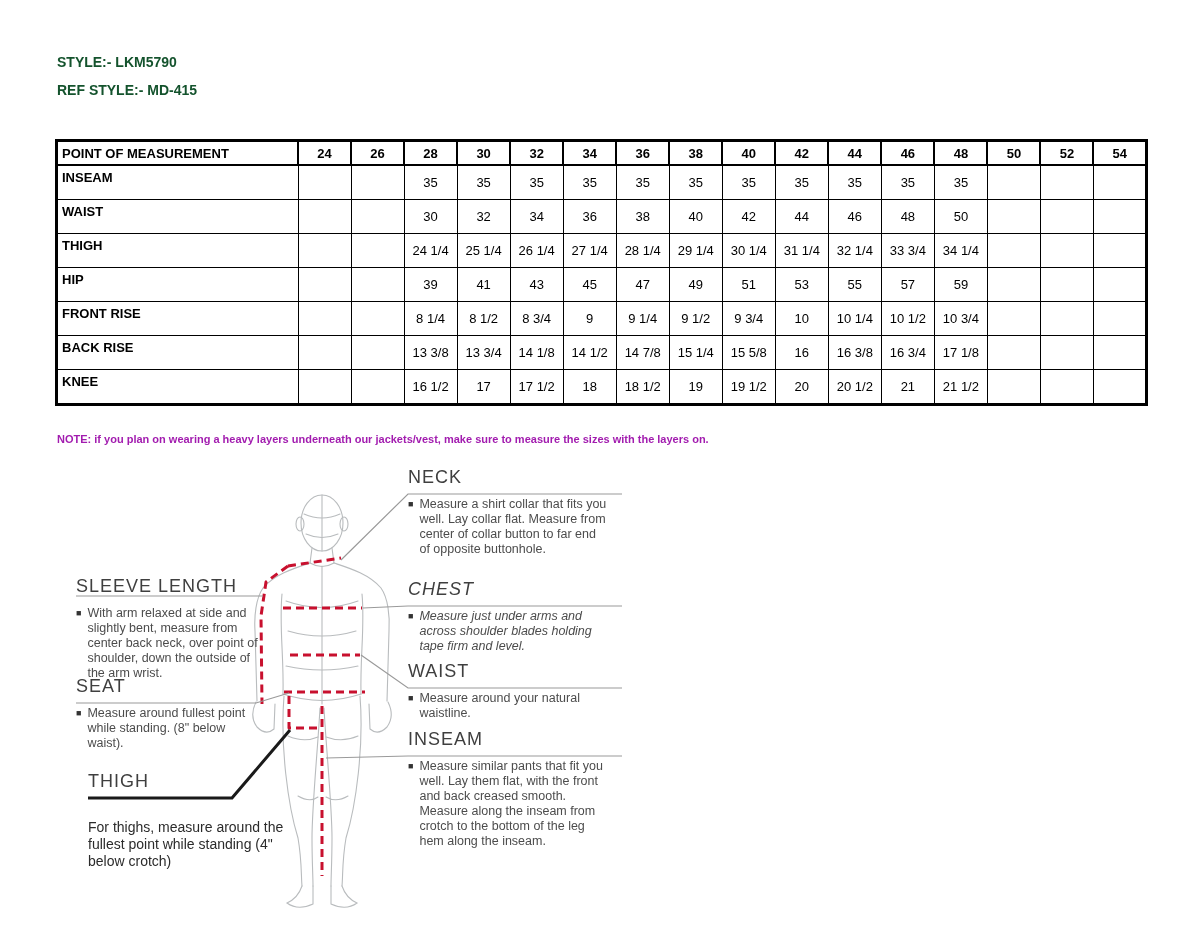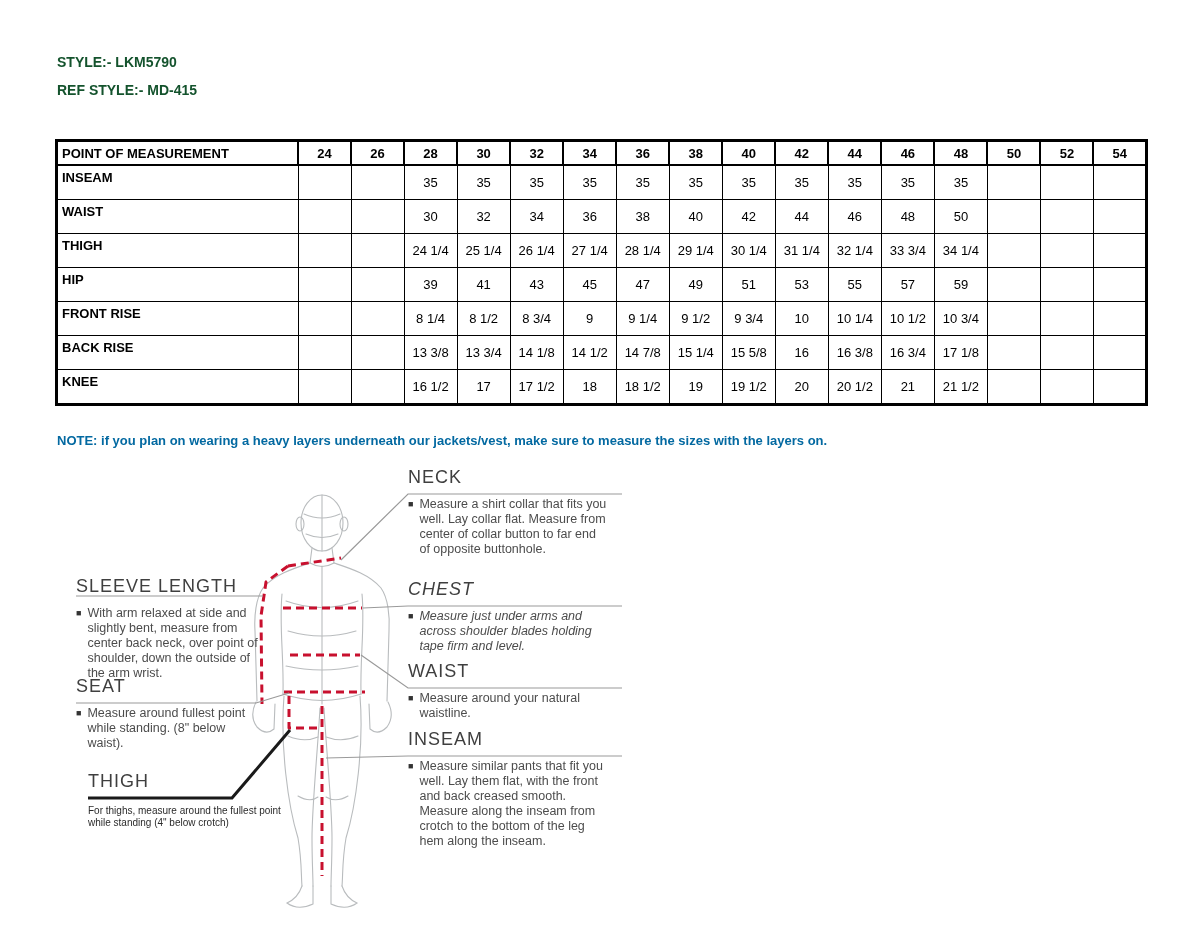--- a/index.html
+++ b/index.html
@@ -45,21 +45,21 @@
     text-align:center;
     white-space:nowrap;
     overflow:hidden;
   }
   table.size-table td.rowlabel{
     text-align:left;font-weight:bold;padding-left:4px;
     vertical-align:top;padding-top:4px;
   }
   .note{
     position:absolute;left:57px;top:433px;
-    font-size:13px;font-weight:bold;color:#0369a1;
+    font-size:11px;font-weight:bold;color:#a21caf;
   }
 
   .guide{
     position:absolute;left:60px;top:466px;
     width:580px;height:458px;
   }
   .guide svg{position:absolute;left:0;top:0;}
   .gsec{position:absolute;}
   .gsec-title{
     font-size:18px;color:#3f3f3f;letter-spacing:1px;
@@ -67,21 +67,21 @@
   }
   .gsec-body{
     display:flex;gap:6px;margin-top:9px;
     font-size:12.5px;line-height:1.2;color:#4c4c4c;
   }
   .gsec-body .bullet{font-size:9px;line-height:1.7;color:#333;}
   
   .pos-sleeve{left:16px;top:110px;width:184px;}
   .pos-seat{left:16px;top:210px;width:184px;}
   .pos-thigh{left:28px;top:305px;width:214px;}
-  .pos-thigh .gsec-body{margin-top:13px;font-size:10px;color:#2b2b2b;}
+  .pos-thigh .gsec-body{margin-top:27px;font-size:14px;color:#2b2b2b;}
   
   .pos-neck{left:348px;top:1px;width:200px;}
   .pos-chest{left:348px;top:113px;width:200px;font-style:italic;}
   .pos-waist{left:348px;top:195px;width:200px;}
   .pos-inseam{left:348px;top:263px;width:200px;}
 
   .fig{fill:none;stroke:var(--figure-gray);stroke-width:1.1;stroke-linecap:round;}
   .dash{fill:none;stroke:var(--measure-red);stroke-width:3;stroke-dasharray:8 5;stroke-linejoin:round;}
   .conn{fill:none;stroke:var(--conn-gray);stroke-width:1.2;}
   .conn-thick{fill:none;stroke:#1a1a1a;stroke-width:3;}

